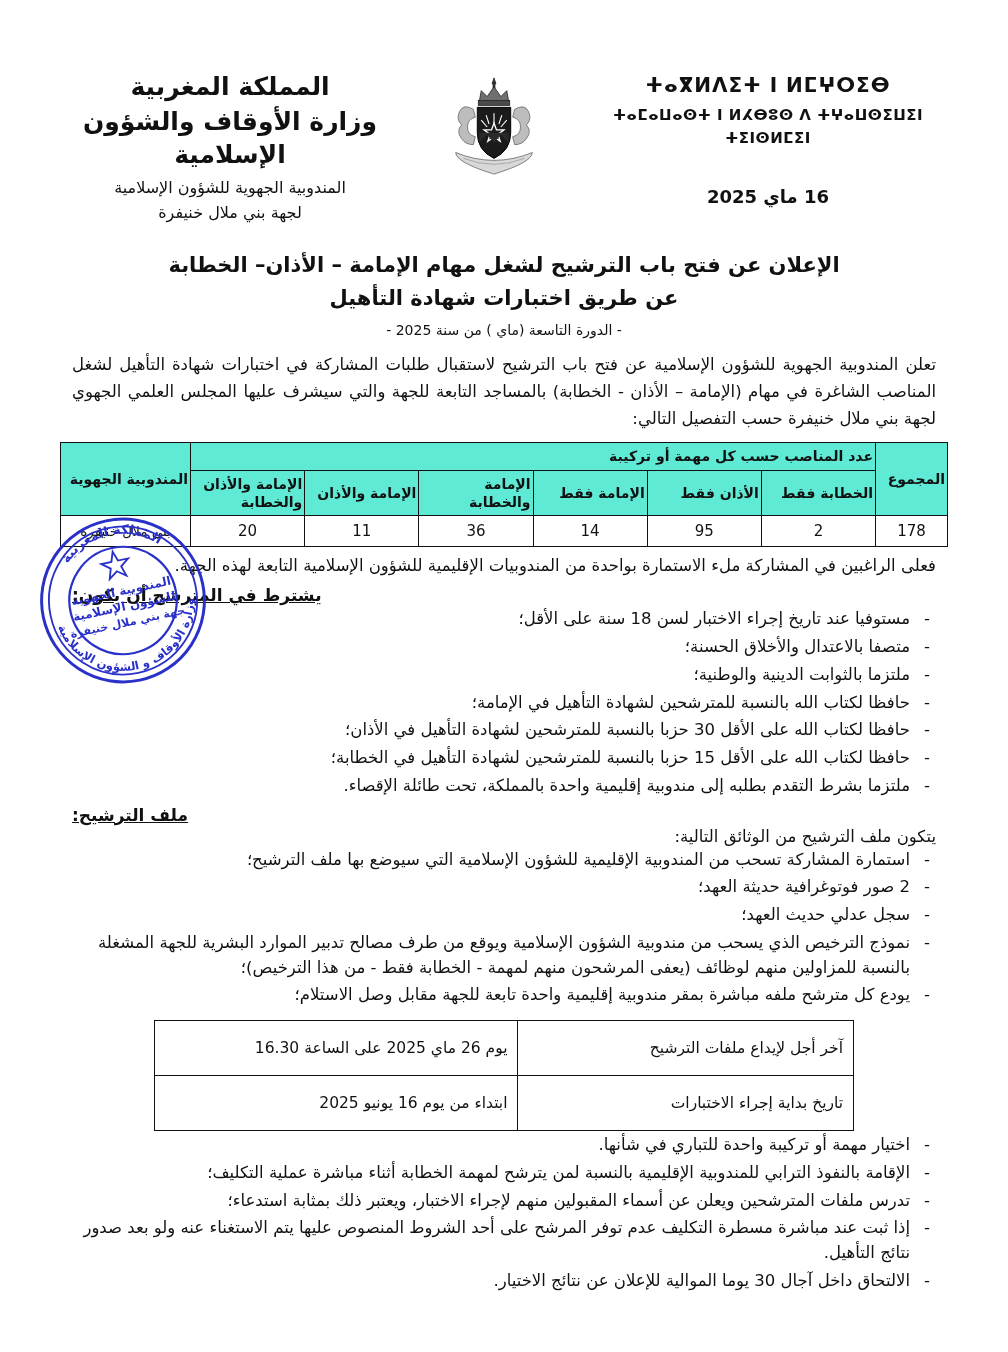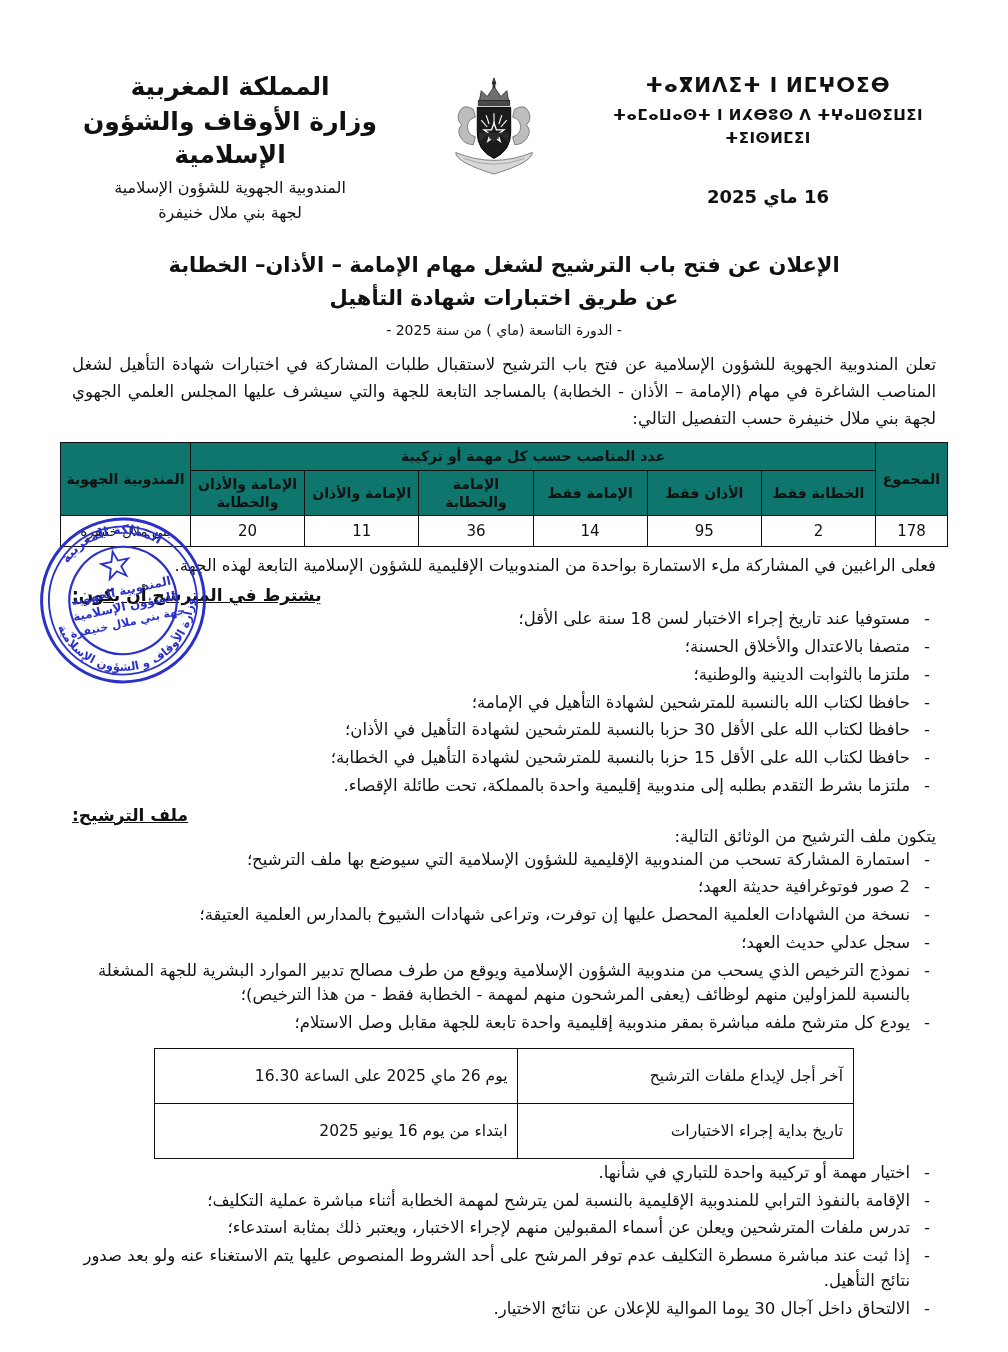--- a/index.html
+++ b/index.html
@@ -165,23 +165,24 @@
     font-size: 14px;
     table-layout: fixed;
   }
   table.posts th, table.posts td {
     border: 1px solid #111;
     text-align: center;
     vertical-align: middle;
     padding: 4px 2px;
   }
   table.posts thead th {
-    background: #0f766e;
+    background: #5eead4;
     font-weight: bold;
     line-height: 1.3;
+    text-align: right;
   }
   table.posts tbody td {
     background: #ffffff;
     font-size: 15px;
     padding: 6px 2px;
   }
   table.posts tbody td.region-cell {
     font-size: 13.5px;
   }
   .col-total { width: 72px; }
@@ -345,21 +346,20 @@
     <li>حافظا لكتاب الله على الأقل 30 حزبا بالنسبة للمترشحين لشهادة التأهيل في الأذان؛</li>
     <li>حافظا لكتاب الله على الأقل 15 حزبا بالنسبة للمترشحين لشهادة التأهيل في الخطابة؛</li>
     <li>ملتزما بشرط التقدم بطلبه إلى مندوبية إقليمية واحدة بالمملكة، تحت طائلة الإقصاء.</li>
   </ul>
 
   <div class="section-title">ملف الترشيح:</div>
   <div class="lead-line">يتكون ملف الترشيح من الوثائق التالية:</div>
   <ul class="dash-list">
     <li>استمارة المشاركة تسحب من المندوبية الإقليمية للشؤون الإسلامية التي سيوضع بها ملف الترشيح؛</li>
     <li>2 صور فوتوغرافية حديثة العهد؛</li>
-    <li>نسخة من الشهادات العلمية المحصل عليها إن توفرت، وتراعى شهادات الشيوخ بالمدارس العلمية العتيقة؛</li>
     <li>سجل عدلي حديث العهد؛</li>
     <li>نموذج الترخيص الذي يسحب من مندوبية الشؤون الإسلامية ويوقع من طرف مصالح تدبير الموارد البشرية للجهة المشغلة بالنسبة للمزاولين منهم لوظائف (يعفى المرشحون منهم لمهمة - الخطابة فقط - من هذا الترخيص)؛</li>
     <li>يودع كل مترشح ملفه مباشرة بمقر مندوبية إقليمية واحدة تابعة للجهة مقابل وصل الاستلام؛</li>
   </ul>
 
   <div class="dates-wrap">
     <table class="dates">
       <tbody>
         <tr>
           <td class="label">آخر أجل لإيداع ملفات الترشيح</td>

